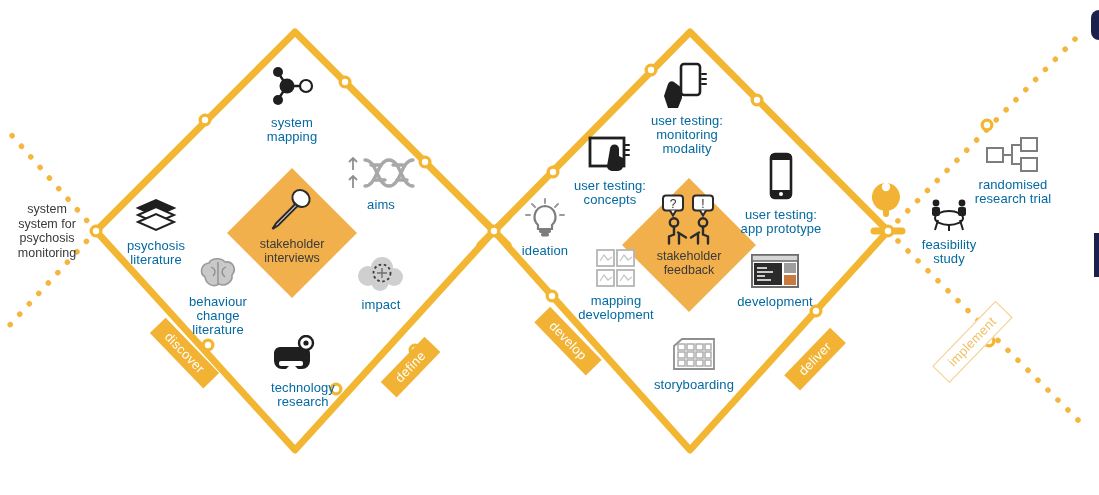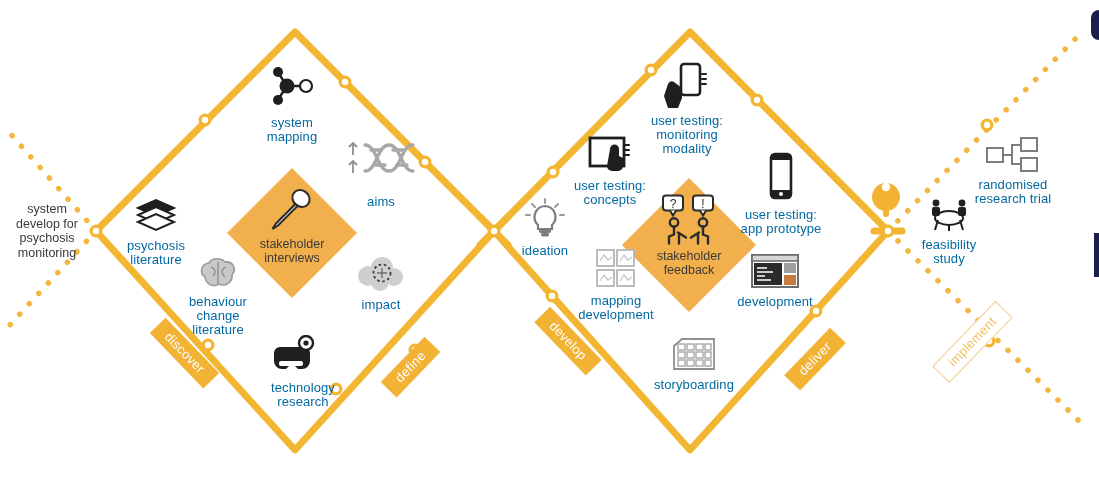--- a/index.html
+++ b/index.html
@@ -91,21 +91,21 @@
     </g>
 
     <g>
       <path d="M292 168 L357 233 L292 298 L227 233 Z" fill="#F2B04C"></path>
       <path d="M689 178 L756 245 L689 312 L622 245 Z" fill="#F2B04C"></path>
     </g>
   </svg>
 
   <div class="sidetext" style="left:47px;top:231px;">
     <span>system</span><br>
-    <span>develop for</span><br>
+    <span>system for</span><br>
     <span>psychosis</span><br>
     <span>monitoring</span>
   </div>
 
   <div class="banner solid" style="left:146px;top:342px;transform:rotate(46deg);">discover</div>
   <div class="banner solid" style="left:379px;top:356px;transform:rotate(-46deg);">define</div>
   <div class="banner solid" style="left:531px;top:330px;transform:rotate(46deg);">develop</div>
   <div class="banner solid" style="left:782px;top:348px;transform:rotate(-46deg);">deliver</div>
   <div class="banner ghost" style="left:927px;top:330px;transform:rotate(-46deg);">implement</div>
 
@@ -202,21 +202,21 @@
                  l-4 -4 h-4 l-4 4 h-4 a8 8 0 0 1 -8 -8 v-8 a6 6 0 0 1 6 -6 Z" fill="#1f1f1f"></path>
         <rect x="11" y="26" width="24" height="5" rx="2" fill="#ffffff"></rect>
         <circle cx="38" cy="8" r="7" fill="#ffffff" stroke="#1f1f1f" stroke-width="2.4"></circle>
         <circle cx="38" cy="8" r="2.6" fill="#1f1f1f"></circle>
       </svg>
     </span>
     <span class="lbl" style="white-space:pre-line;margin-left:20px;">technology
 research</span>
   </div>
 
-  <div class="item" style="left:381px;top:137px;gap:12px;">
+  <div class="item" style="left:381px;top:152px;">
     <span class="ico">
       <svg width="76" height="42" viewBox="0 0 76 42">
         <g stroke="#a8a8a8" stroke-width="3.4" fill="none" stroke-linecap="round">
           <path d="M22 8 C34 8, 34 34, 46 34 C58 34, 58 8, 70 8"></path>
           <path d="M22 34 C34 34, 34 8, 46 8 C58 8, 58 34, 70 34"></path>
           <path d="M28 13 h10 M32 28 h10 M50 13 h10 M54 28 h10"></path>
         </g>
         <g stroke="#8f8f8f" stroke-width="1.8" fill="none">
           <path d="M10 6 v12 M6 10 l4 -4 l4 4 M10 24 v12 M6 28 l4 -4 l4 4"></path>
         </g>

